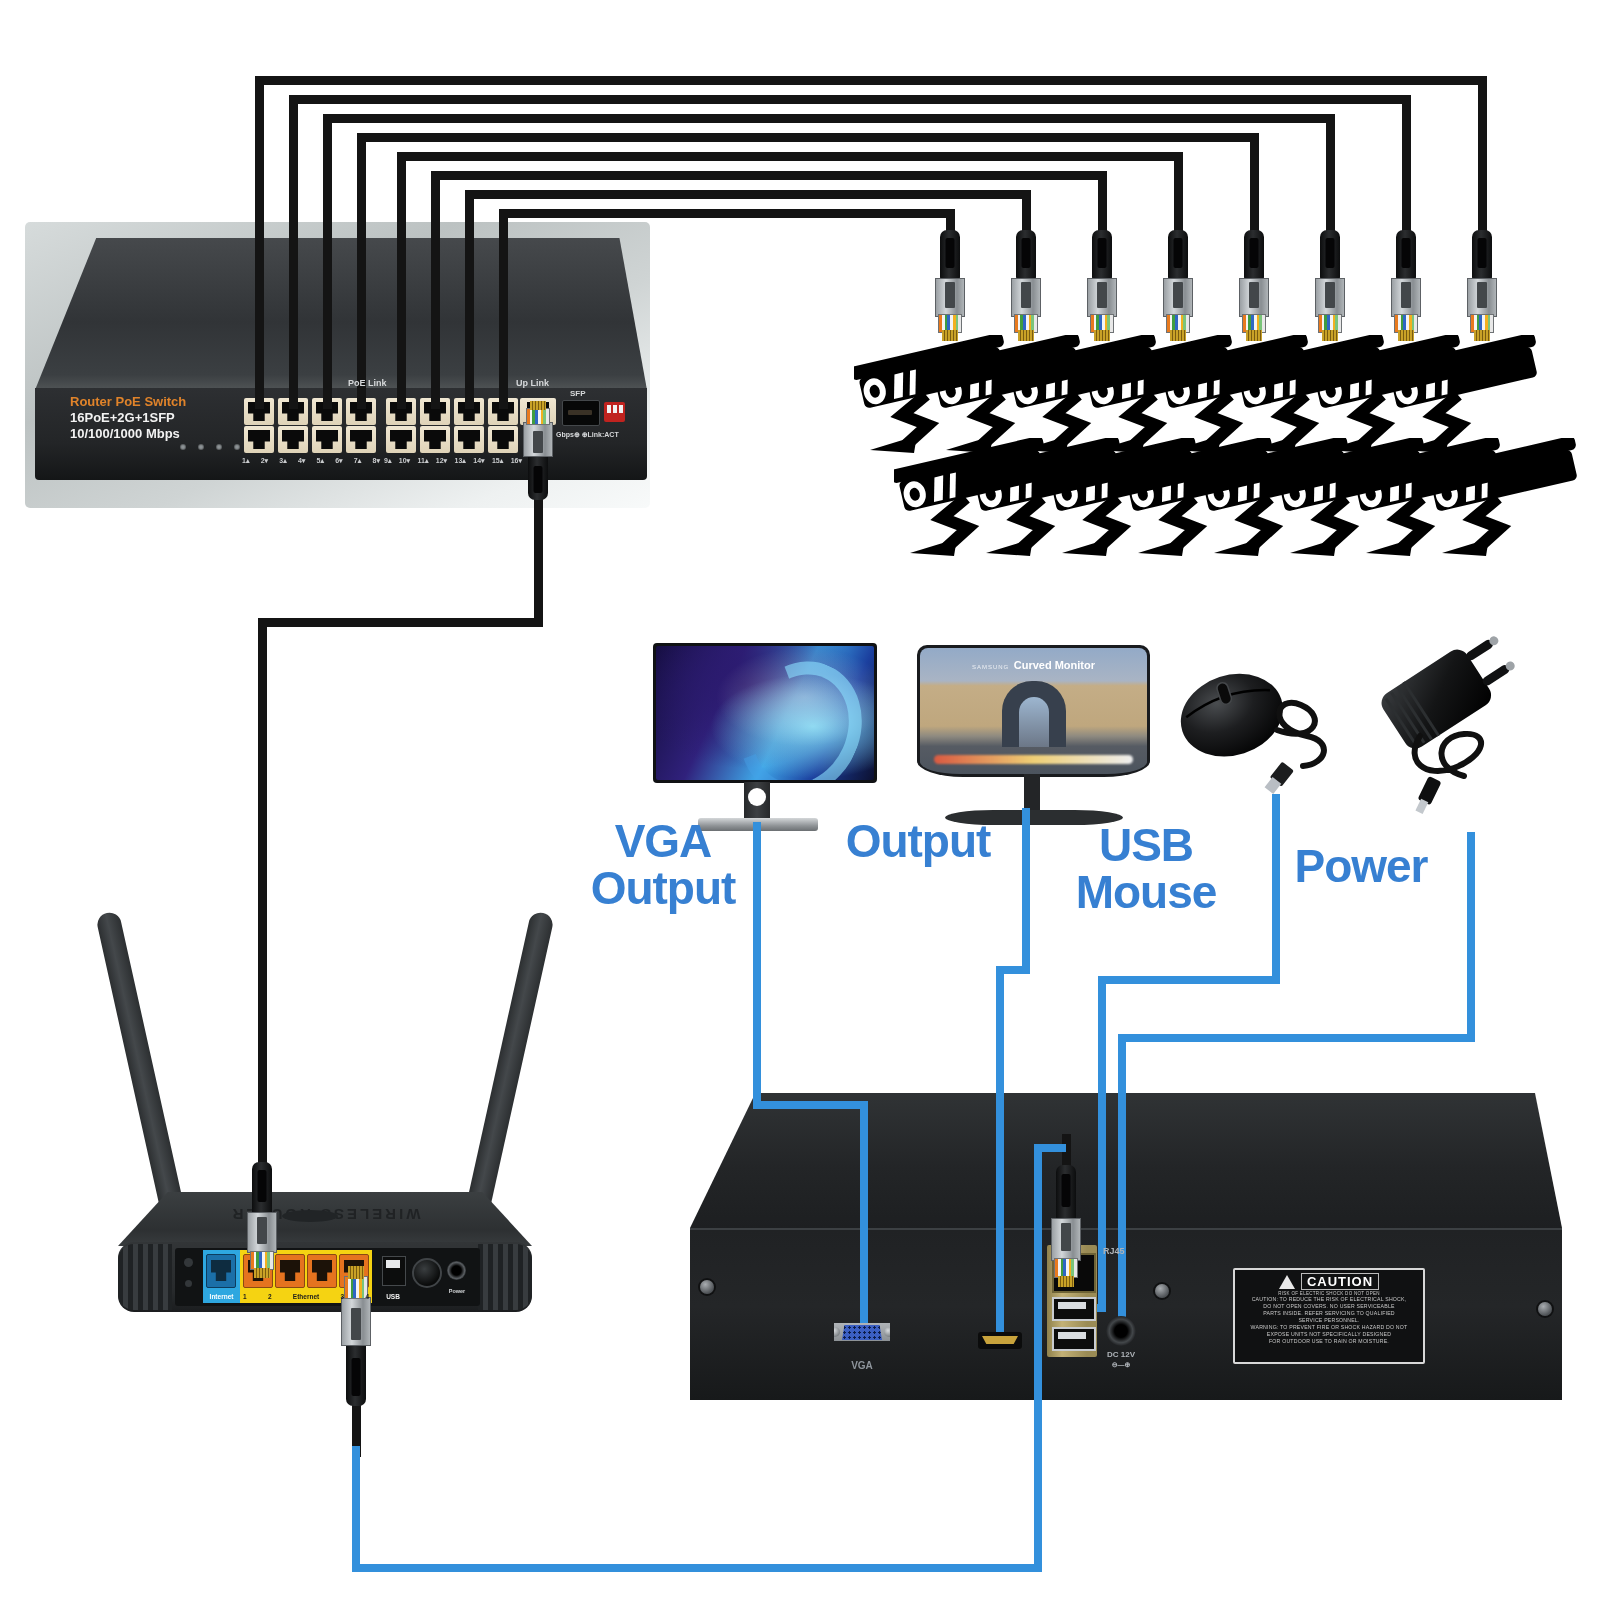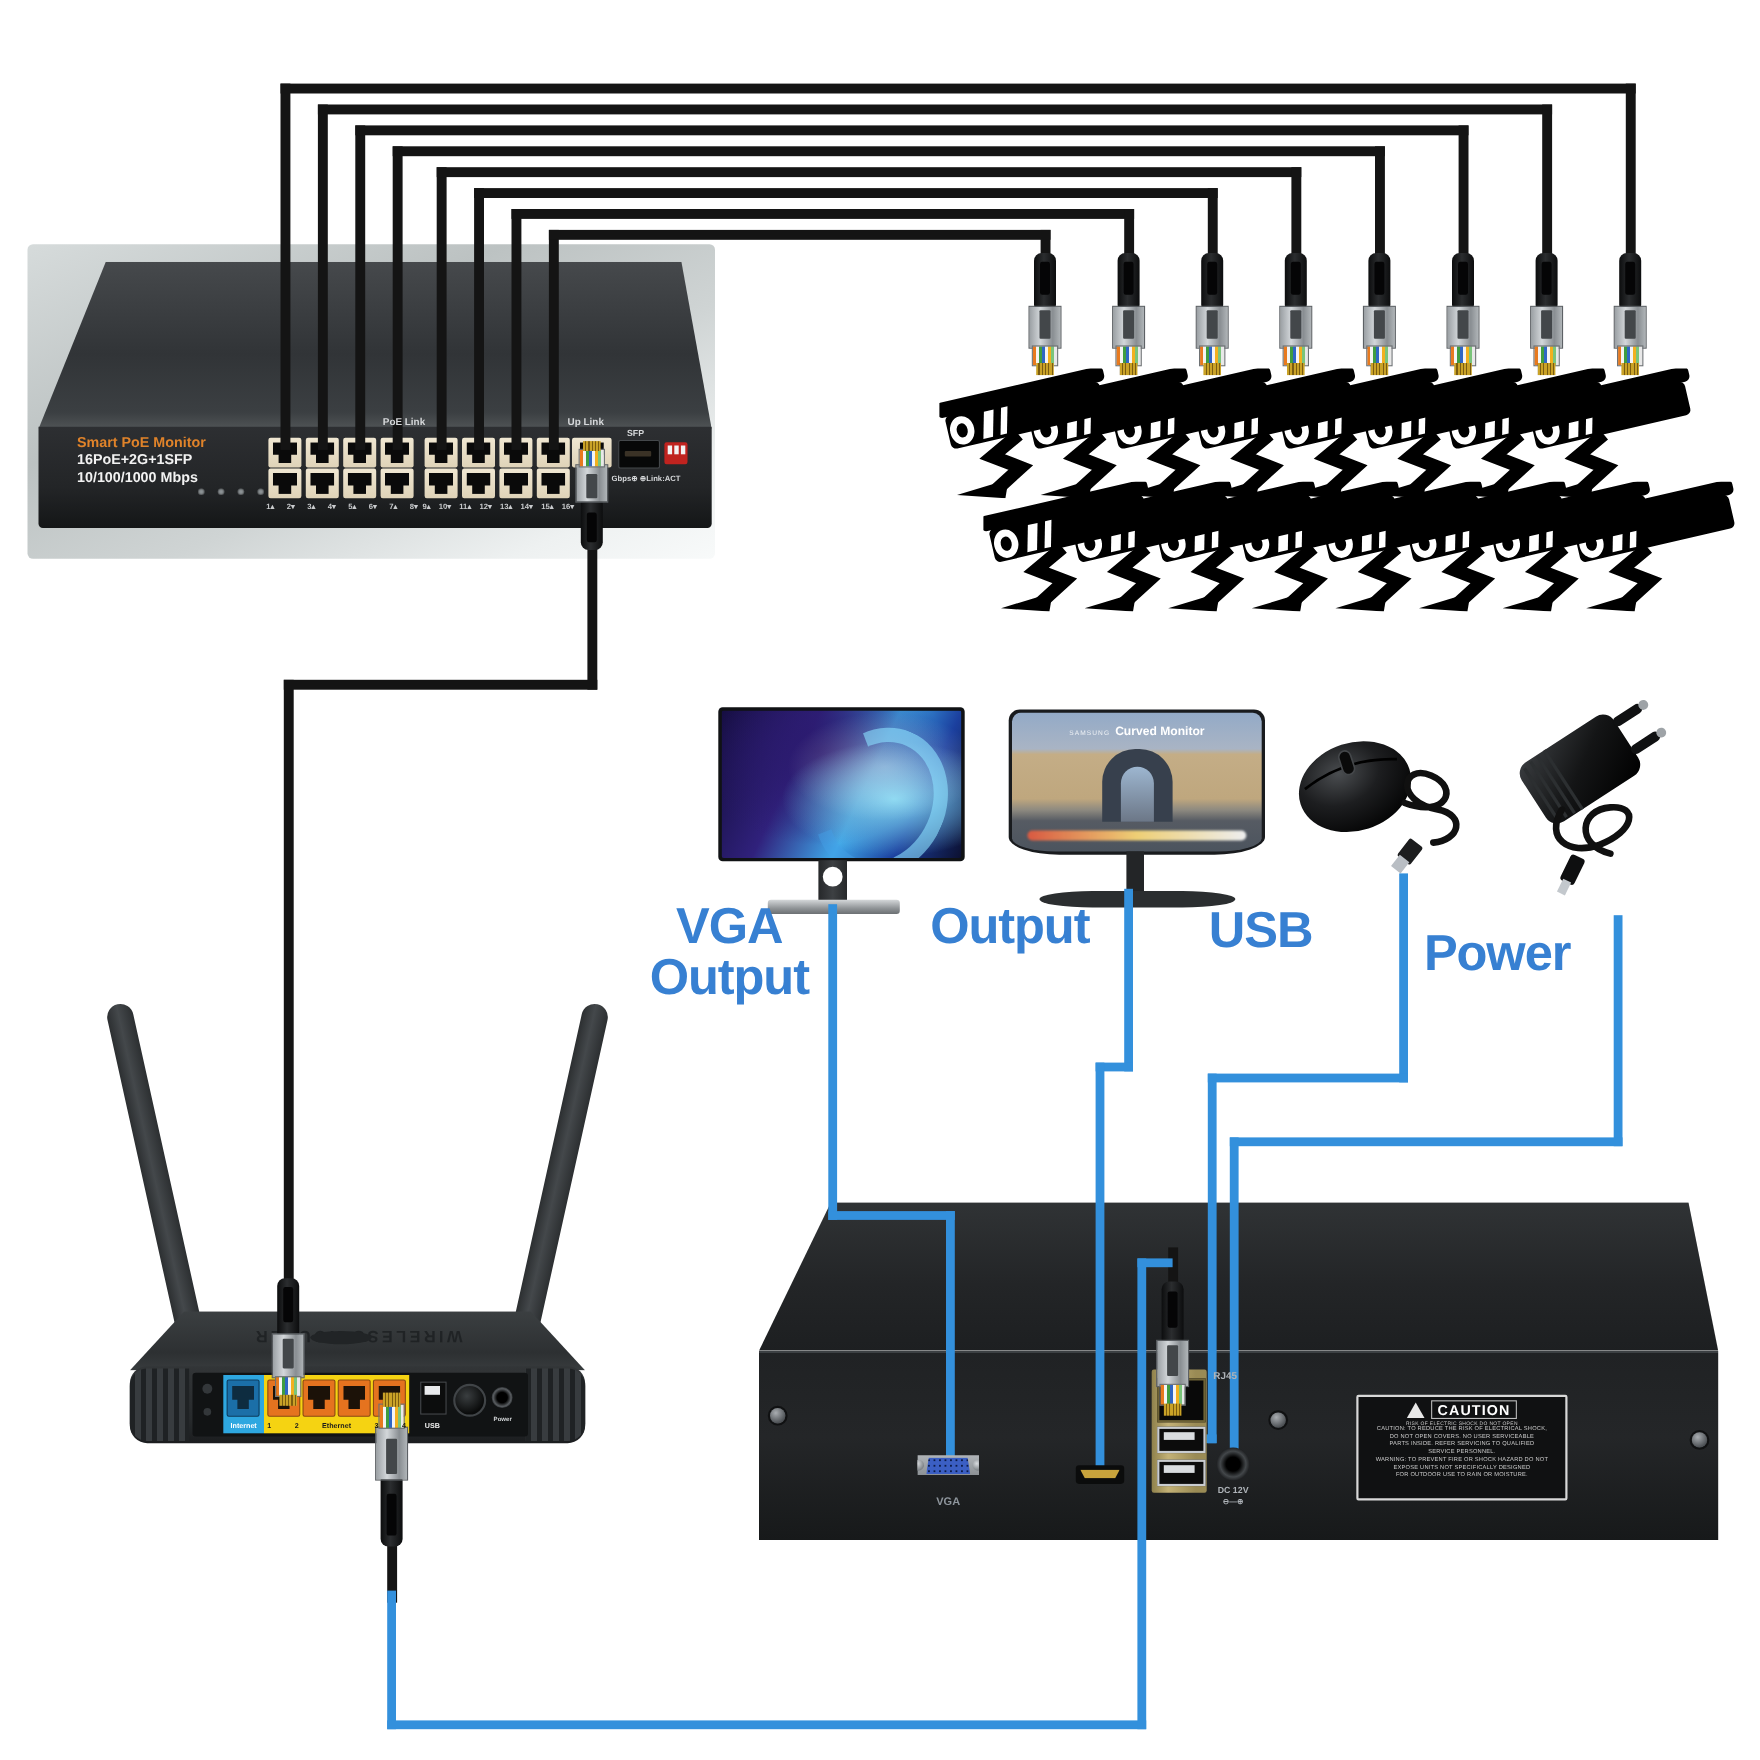--- a/index.html
+++ b/index.html
@@ -125,21 +125,21 @@
 </style>
 </head>
 <body>
 
 <div id="stage">
 
   <div class="abs sw-photo"></div>
   <div class="abs sw-top"></div>
   <div class="abs sw-front"></div>
   <div class="sw-brand" style="left:70px;top:394px;font-size:13px;font-weight:700;">
-    <div style="color:#e0832a;">Smart PoE Monitor</div>
+    <div style="color:#e0832a;">Router PoE Switch</div>
     <div style="color:#f2f2f2;">16PoE+2G+1SFP</div>
     <div style="color:#f2f2f2;">10/100/1000 Mbps</div>
   </div>
   <div class="sw-tiny" style="left:348px;top:378px;font-size:9px;">PoE Link</div>
   <div class="sw-tiny" style="left:516px;top:378px;font-size:9px;">Up Link</div>
   <div class="sw-tiny" style="left:570px;top:389px;font-size:8px;">SFP</div>
   <div class="abs sfp"></div>
   <div class="abs dip">
     <i style="left:3px;"></i>
       <i style="left:9px;"></i>
@@ -495,20 +495,21 @@
 
   <div class="blue-label" style="left: 548px; top: 818px; width: 230px; color: rgb(55, 128, 210);">
     <div>VGA</div>
     <div>Output</div>
   </div>
   <div class="blue-label" style="left: 803px; top: 818px; width: 230px; color: rgb(55, 128, 210);">
     <div>Output</div>
   </div>
   <div class="blue-label" style="left: 1031px; top: 822px; width: 230px; color: rgb(55, 128, 210);">
     <div>USB</div>
+    <div>Mouse</div>
   </div>
   <div class="blue-label" style="left: 1246px; top: 843px; width: 230px; color: rgb(55, 128, 210);">Power</div>
 
   <div class="abs ant" style="left:168px;top:905px;transform-origin:bottom center;transform:rotate(-12.5deg);"></div>
   <div class="abs ant" style="left:458px;top:905px;transform-origin:bottom center;transform:rotate(12.5deg);"></div>
   <div class="abs r-top">
     <div class="r-emboss">WIRELESS ROUTER</div>
   </div>
   <div class="abs" style="left:282px;top:1210px;width:56px;height:12px;border-radius:50%;background:#212426;z-index:7;"></div>
   <div class="abs r-front"></div>

